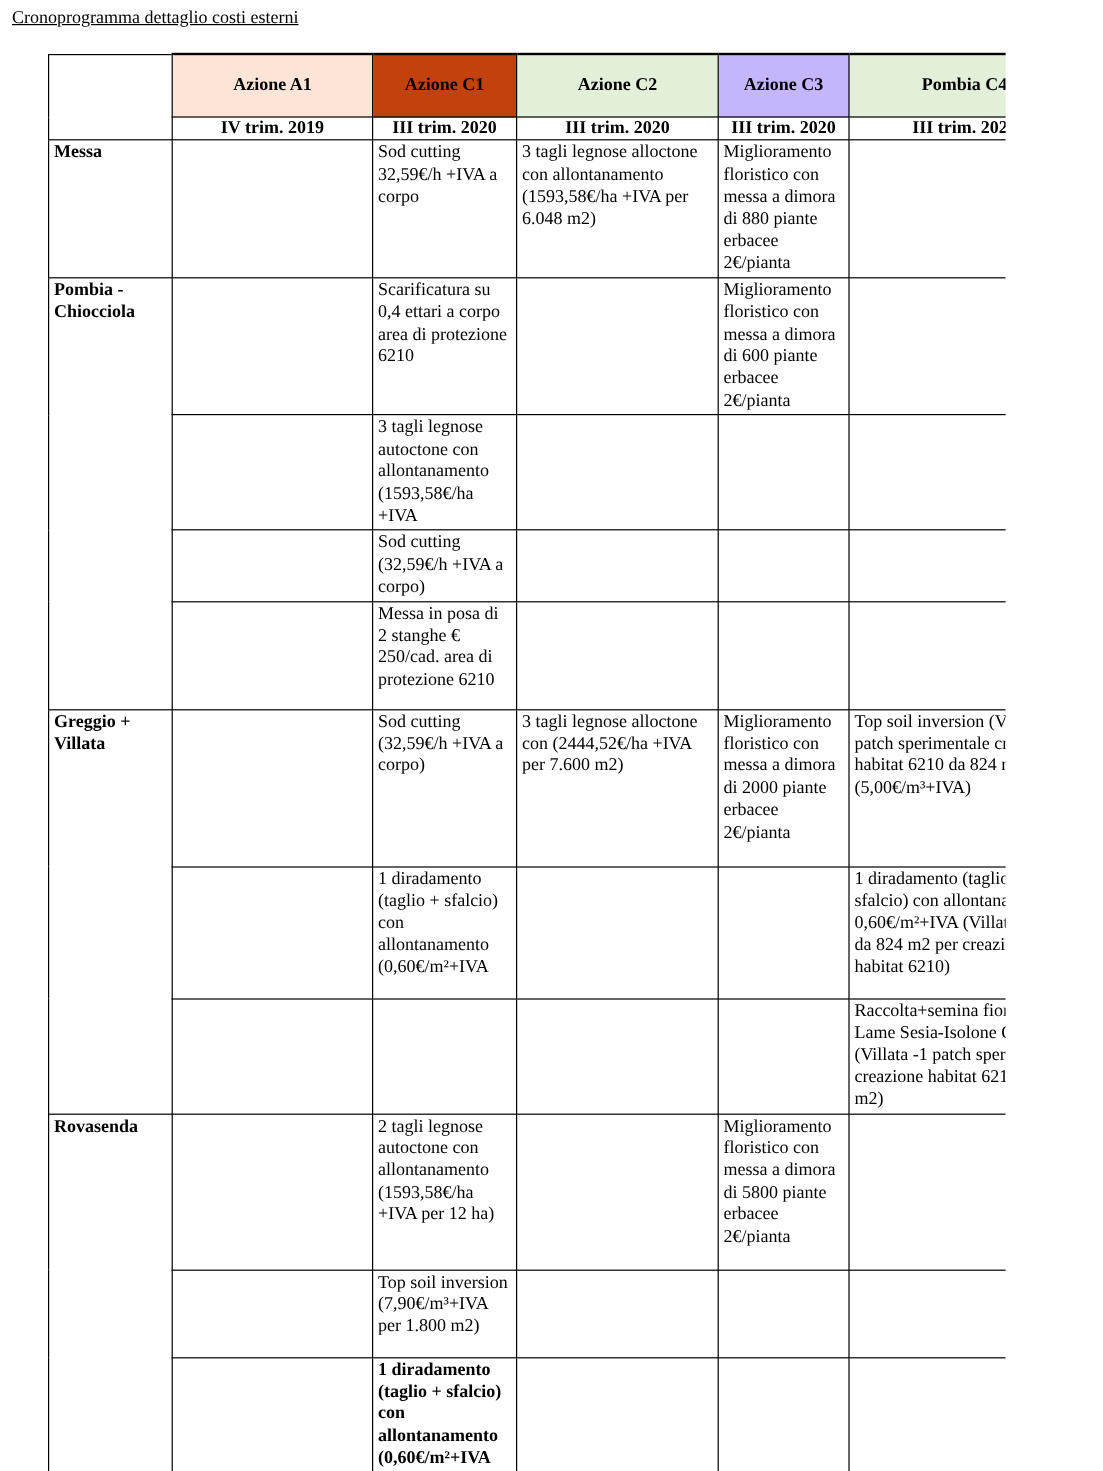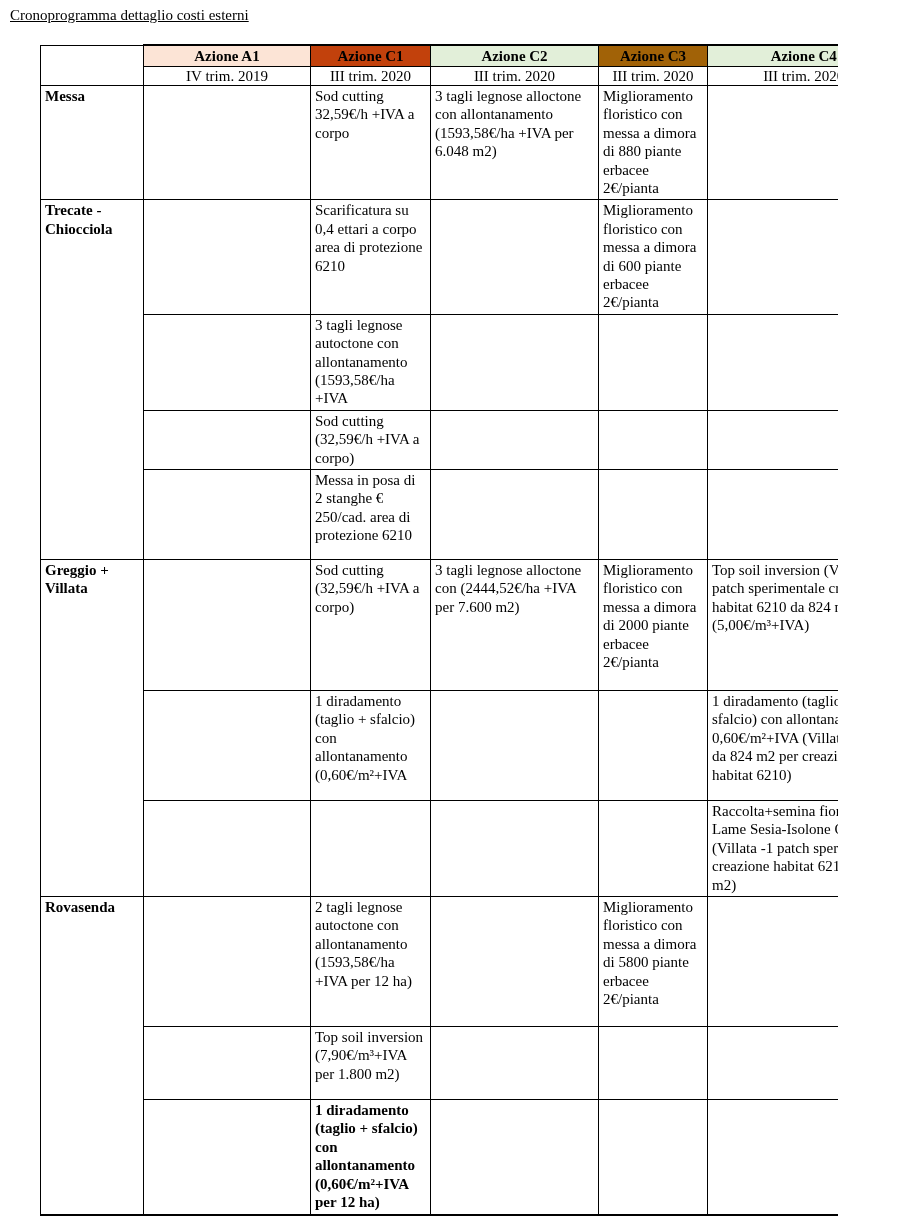--- a/index.html
+++ b/index.html
@@ -39,24 +39,24 @@
   }
   
   td.corner { border: none; background: transparent; }
   
   thead th.hdr {
     font-weight: bold;
     text-align: center;
     vertical-align: middle;
     border-top: 2px solid #000;
     height: 19px;
-    padding: 0 2px;
+    padding: 16px 2px;
   }
   tr.period-row td {
-    font-weight: normal;
+    font-weight: bold;
     text-align: center;
     vertical-align: middle;
     height: 16px;
     padding: 0 2px;
   }
   
   td.site {
     font-weight: bold;
     vertical-align: middle;
     border-left: 2px solid #000;
@@ -81,22 +81,22 @@
       <col style="width:168px">
       <col style="width:109px">
       <col style="width:193px">
     </colgroup>
     <thead>
       <tr style="height:21px">
         <td class="corner" rowspan="2"></td>
         <th class="hdr" style="background-color: rgb(252, 228, 214);">Azione A1</th>
         <th class="hdr" style="background-color: #c2410c;">Azione C1</th>
         <th class="hdr" style="background-color: rgb(226, 239, 217);">Azione C2</th>
-        <th class="hdr" style="background-color: #a16207;">Azione C3</th>
-        <th class="hdr br2" style="background-color: rgb(226, 239, 217);">Azione C4</th>
+        <th class="hdr" style="background-color: #c4b5fd;">Azione C3</th>
+        <th class="hdr br2" style="background-color: rgb(226, 239, 217);">Pombia C4</th>
       </tr>
       <tr class="period-row" style="height:18px">
         <td>IV trim. 2019</td>
         <td>III trim. 2020</td>
         <td>III trim. 2020</td>
         <td>III trim. 2020</td>
         <td class="br2">III trim. 2020</td>
       </tr>
     </thead>
     <tbody>
@@ -104,21 +104,21 @@
       <tr style="height:111px">
         <td class="site">Messa</td>
         <td></td>
         <td>Sod cutting 32,59€/h +IVA a corpo</td>
         <td>3 tagli legnose alloctone con allontanamento (1593,58€/ha +IVA per 6.048 m2)</td>
         <td>Miglioramento floristico con messa a dimora di 880 piante erbacee 2€/pianta</td>
         <td class="br2"></td>
       </tr>
 
       <tr style="height:111px">
-        <td class="site" rowspan="4">Trecate - Chiocciola</td>
+        <td class="site" rowspan="4">Pombia - Chiocciola</td>
         <td></td>
         <td>Scarificatura su 0,4 ettari a corpo area di protezione 6210</td>
         <td></td>
         <td>Miglioramento floristico con messa a dimora di 600 piante erbacee 2€/pianta</td>
         <td class="br2"></td>
       </tr>
       <tr style="height:92px">
         <td></td>
         <td>3 tagli legnose autoctone con allontanamento (1593,58€/ha +IVA</td>
         <td></td>

